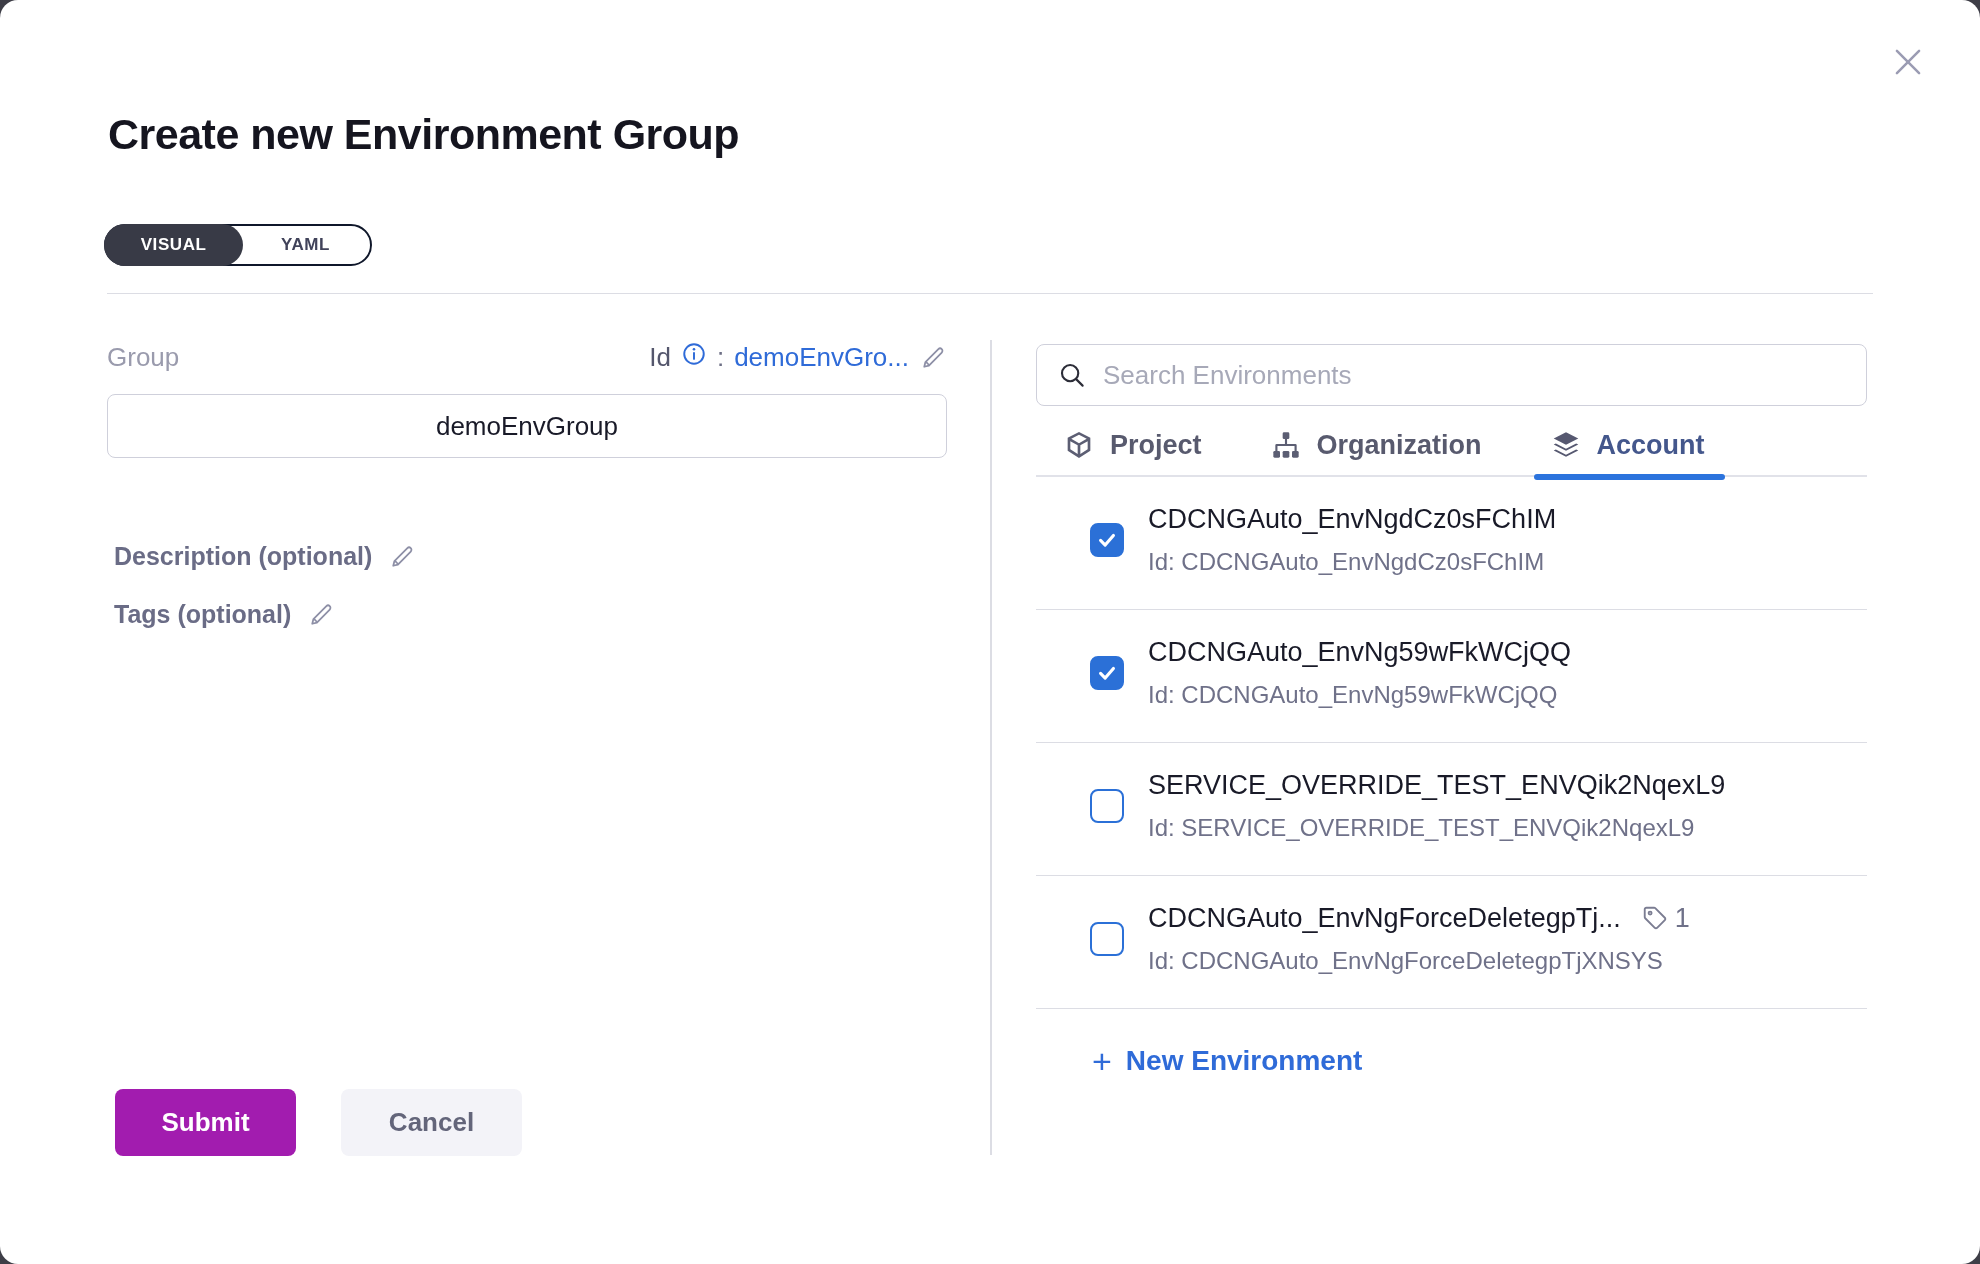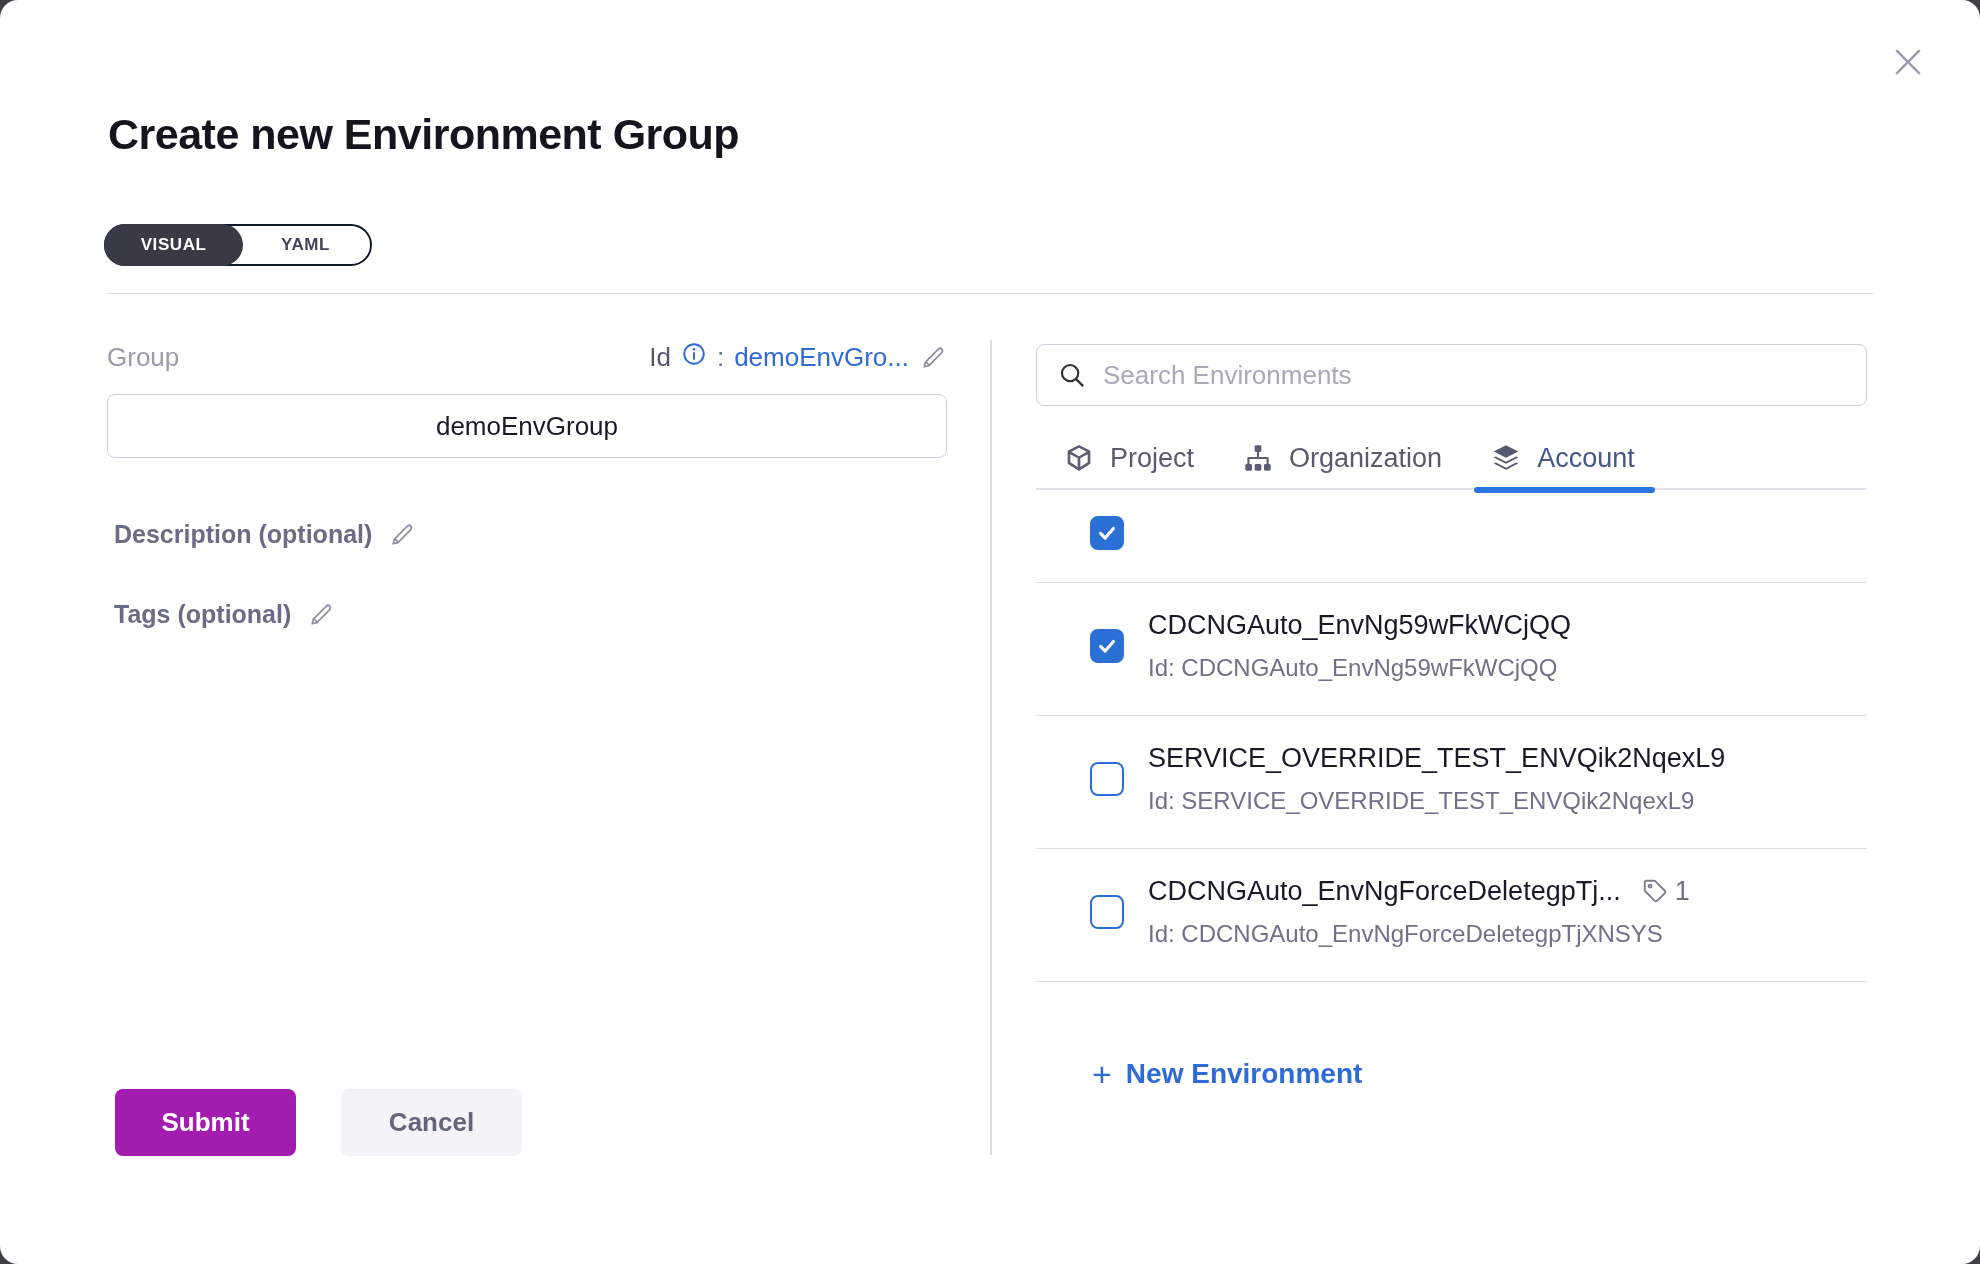--- a/index.html
+++ b/index.html
@@ -73,21 +73,21 @@
     border:1.5px solid #cfd0db; border-radius:8px;
     font-family:"Liberation Sans", sans-serif;
     font-size:26px; color:#191a28; padding:0 12px;
     outline:none; background:#fff;text-align:center;
   }
   .opt-row {
     position:absolute; left:114px;
     display:flex; align-items:center; gap:16px;
     font-size:25px; font-weight:700; color:#6a6c86;
   }
-  .opt-row.description { top:520px;text-align:center; }
+  .opt-row.description { top:542px;text-align:center; }
   .opt-row.tags { top:600px; }
 
   
   .btn-row { position:absolute; left:115px; top:1089px; display:flex; gap:45px; }
   .btn {
     height:67px; min-width:181px; padding:0 36px;
     border:none; border-radius:8px;
     font-family:"Liberation Sans", sans-serif;
     font-size:26px; font-weight:700; cursor:pointer;
   }
@@ -103,23 +103,24 @@
   }
   .search-box input {
     border:none; outline:none; flex:1;
     font-family:"Liberation Sans", sans-serif;
     font-size:26px; color:#191a28;
   }
   .search-box input::placeholder { color:#a7a9b8; }
   .icon-search { width:30px; height:30px; color:#2c2d38; }
 
   .scope-tabs {
-    margin-top:36px; display:flex; gap:48px;
+    margin-top:23px; display:flex; gap:68px;
     border-bottom:2px solid #e1e2e9;
     padding:0 0 14px 27px;
+    font-weight:bold;
   }
   .scope-tab {
     display:flex; align-items:center; gap:15px;
     font-size:27px; color:#585a6e; cursor:pointer;
     position:relative;
   }
   .scope-tab .tab-icon { width:32px; height:32px; color:#5c5e73; }
   .scope-tab.selected { color:#44578c; }
   .scope-tab.selected .tab-icon { color:#565870; }
   .scope-tab.selected::after {
@@ -257,20 +258,27 @@
       </div>
     </div>
 
     <div class="env-list">
   <div class="env-row">
     <div class="checkbox checked">
       <svg viewBox="0 0 24 24" fill="none" stroke="#ffffff" stroke-width="3.4" stroke-linecap="round" stroke-linejoin="round">
         <polyline points="5 12.5 10 17.5 19 7"></polyline>
       </svg>
     </div>
+    <div class="env-texts">
+      <div class="env-name-line">
+        <span class="env-name">CDCNGAuto_EnvNgdCz0sFChIM</span>
+
+      </div>
+      <span class="env-id">Id: CDCNGAuto_EnvNgdCz0sFChIM</span>
+    </div>
   </div>
 
   <div class="env-row">
     <div class="checkbox checked">
       <svg viewBox="0 0 24 24" fill="none" stroke="#ffffff" stroke-width="3.4" stroke-linecap="round" stroke-linejoin="round">
         <polyline points="5 12.5 10 17.5 19 7"></polyline>
       </svg>
     </div>
     <div class="env-texts">
       <div class="env-name-line">

